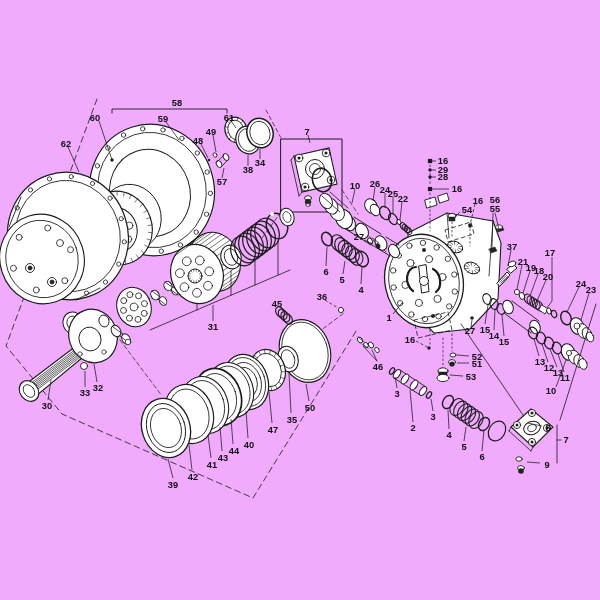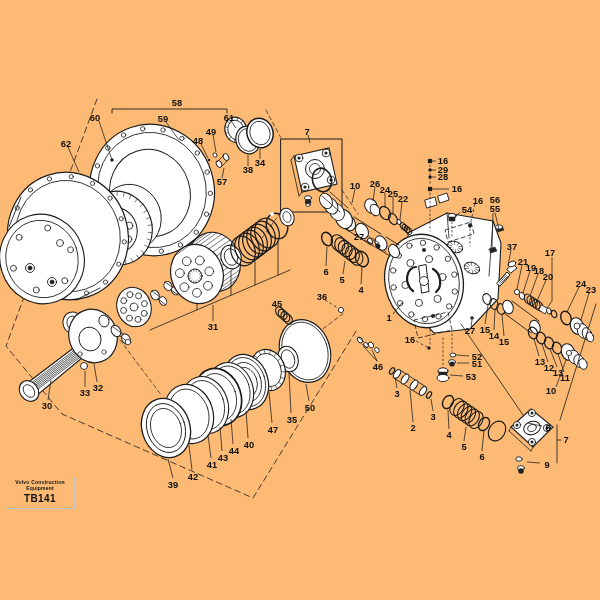--- a/index.html
+++ b/index.html
@@ -1,16 +1,16 @@
 <!DOCTYPE html>
 <html><head>
 <meta charset="utf-8">
 <style>
   html,body{margin:0;padding:0;background:#fff;width:600px;height:600px;overflow:hidden}
-  .stage{position:relative;width:600px;height:600px;background:#fdba74;font-family:"Liberation Sans",sans-serif}
+  .stage{position:relative;width:600px;height:600px;background:#f0abfc;font-family:"Liberation Sans",sans-serif}
   svg{position:absolute;left:0;top:0}
   .titleblock{position:absolute;left:6px;top:477px;width:64px;text-align:center;
     border-right:1px solid #c4c4c4;border-bottom:1px solid #c4c4c4;padding:2px 2px 4px 2px;color:#111}
   .tb-company{font-size:5px;font-weight:bold;line-height:6px;letter-spacing:.2px}
   .tb-code{font-size:10px;font-weight:bold;margin-top:2px;letter-spacing:.4px}
 </style>
 </head>
 <body>
 
 <div class="stage">
@@ -659,20 +659,13 @@
         <polyline points="248,438 246,411" fill="none" stroke="#1b1b1b" stroke-width="0.75"></polyline>
         <text x="249" y="445" text-anchor="middle" dominant-baseline="central" fill="#101010" font-family="&quot;Liberation Sans&quot;,sans-serif" font-size="9.3" font-weight="700">40</text>
         <polyline points="272,423 269,392" fill="none" stroke="#1b1b1b" stroke-width="0.75"></polyline>
         <text x="273" y="430" text-anchor="middle" dominant-baseline="central" fill="#101010" font-family="&quot;Liberation Sans&quot;,sans-serif" font-size="9.3" font-weight="700">47</text>
         <polyline points="291,413 289,373" fill="none" stroke="#1b1b1b" stroke-width="0.75"></polyline>
         <text x="292" y="420" text-anchor="middle" dominant-baseline="central" fill="#101010" font-family="&quot;Liberation Sans&quot;,sans-serif" font-size="9.3" font-weight="700">35</text>
         <polyline points="309,401 306,384" fill="none" stroke="#1b1b1b" stroke-width="0.75"></polyline>
         <text x="310" y="408" text-anchor="middle" dominant-baseline="central" fill="#101010" font-family="&quot;Liberation Sans&quot;,sans-serif" font-size="9.3" font-weight="700">50</text>
       </g>
   </svg>
-  <div class="titleblock">
-    <div class="tb-company">
-      <div>Volvo Construction</div>
-      <div>Equipment</div>
-    </div>
-    <div class="tb-code">TB141</div>
-  </div>
 </div>
 
 </body></html>

